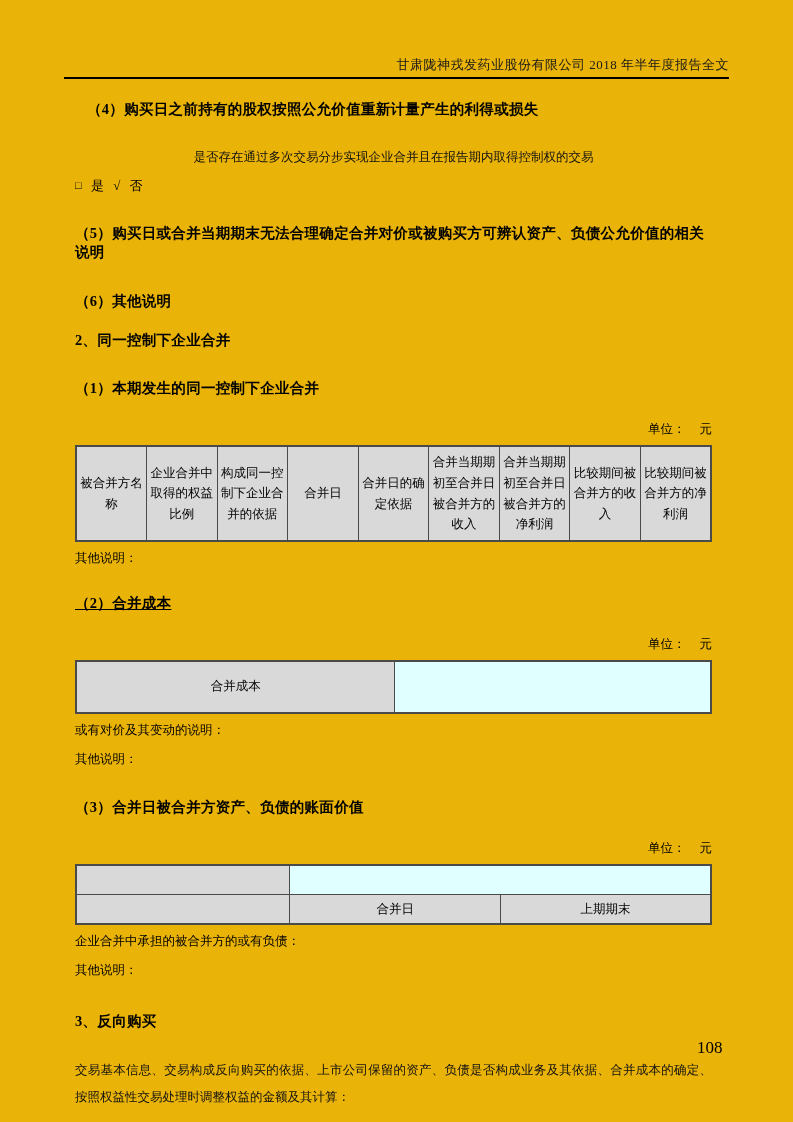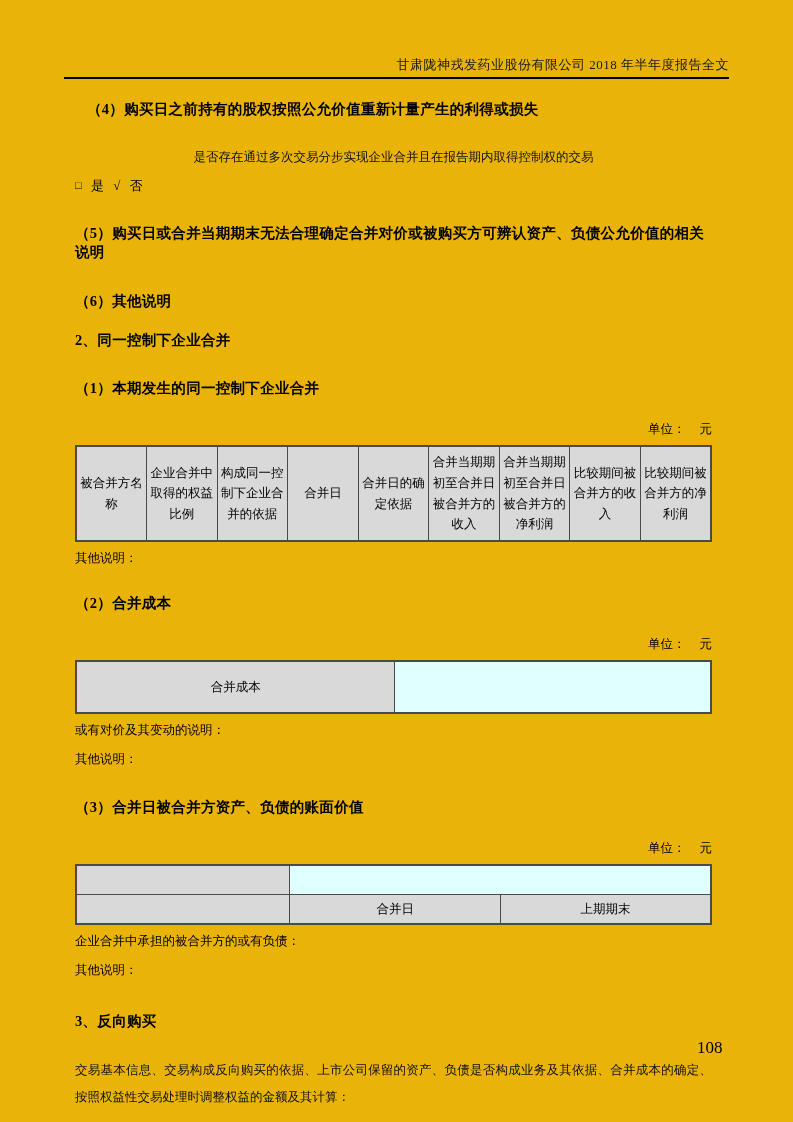--- a/index.html
+++ b/index.html
@@ -61,27 +61,27 @@
     font-size: 12.5px;
     text-align: center; vertical-align: middle;
     padding: 4px 3px;
     line-height: 1.65;
   }
   .tbl { border: 2px solid #4a4a4a; }
   .cell-gray { background: #d9d9d9; }
   .cell-cyan { background: #e0ffff; }
 
   .merger-table th { height: 95px; }
-  .cost-table td { height: 52px; }
+  .cost-table td { height: 52px; font-family: Liberation Mono, monospace; }
   .bv-table td { height: 29px; }
 
   .note-line { margin-top: 8px; font-size: 12.5px; }
   .note-line2 { margin-top: 12px; font-size: 12.5px; }
 
-  .sec22-h { margin-top: 27px; }
+  .sec22-h { margin-top: 27px; text-decoration: underline; }
   .sec23-h { margin-top: 30px; }
   .h3-h { margin-top: 33px; }
 
   .para {
     margin-top: 26px; font-size: 12.5px; line-height: 2.15;
     text-align: justify; color: #111;
   }
 
   .page-number {
     position: absolute; left: 697px; top: 1038px;

